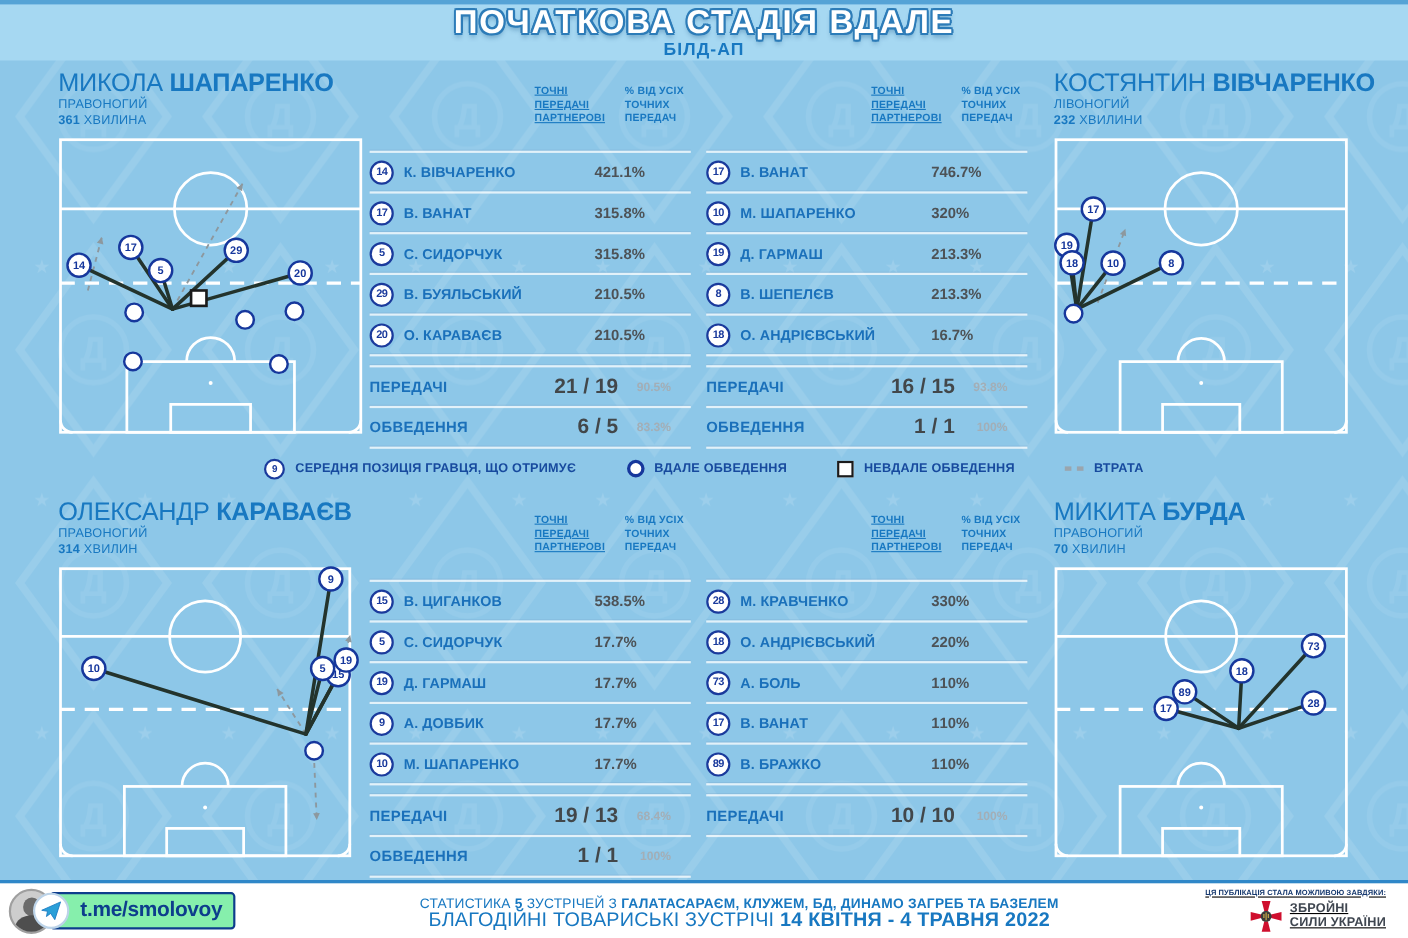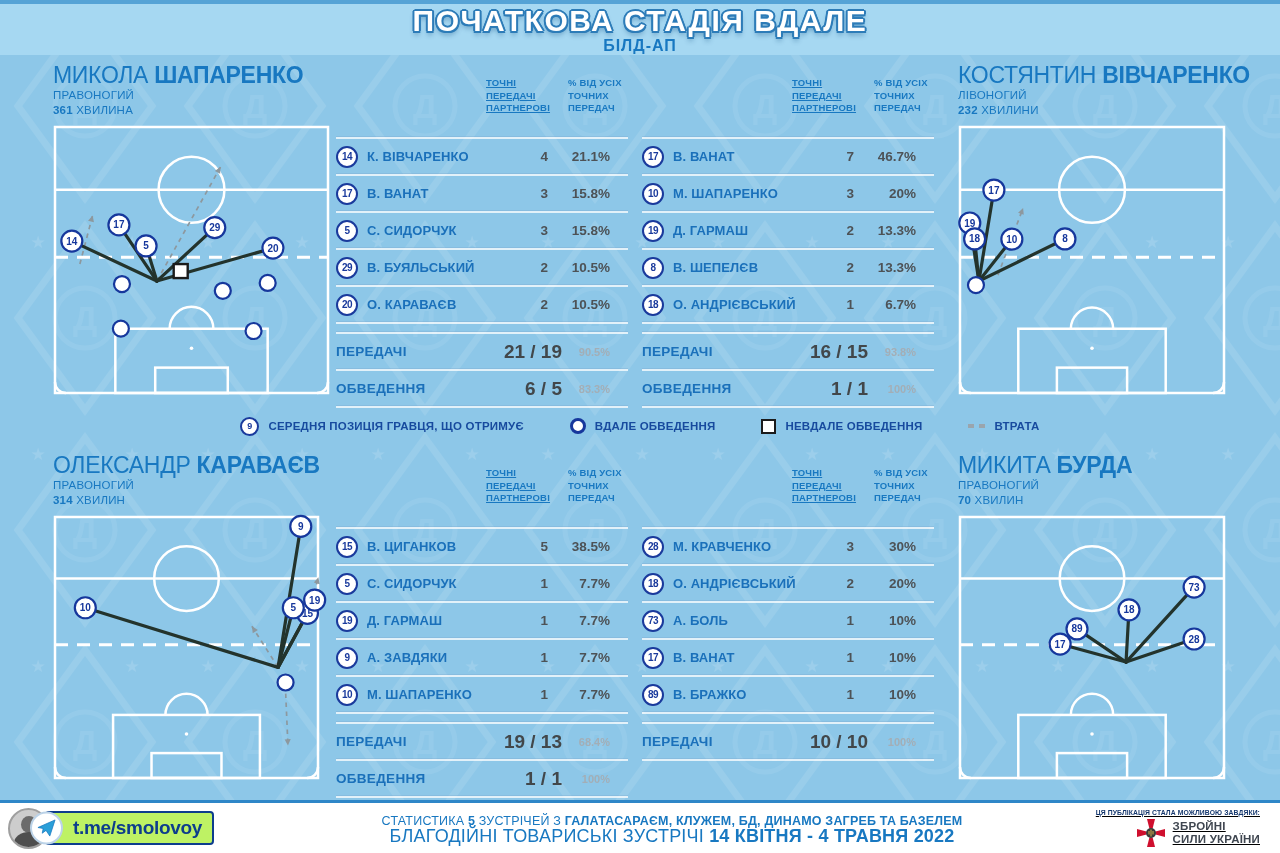--- a/index.html
+++ b/index.html
@@ -31,21 +31,21 @@
   .table-col { padding-top:22px; position:relative; width:292px; }
   .thead { position:relative; height:40px; margin-bottom:20px; font-size:9.5px; font-weight:600; color:#1878c1; line-height:12.5px; letter-spacing:.2px; }
   .thead .h1 { position:absolute; left:150px; top:0;text-decoration:underline; }
   .thead .h2 { position:absolute; left:232px; top:0; }
   .sep { height:2px; background:rgba(255,255,255,.75); box-shadow:0 -1px 0 rgba(125,170,205,.35); }
   .prow { height:35px; display:flex; align-items:center; padding-right:18px; }
   .nbadge { width:22px; height:22px; border-radius:50%; background:#fff; border:2px solid #1a3a9c; color:#1a3a9c;
     font-size:10px; font-weight:700; display:flex; align-items:center; justify-content:center; letter-spacing:-.5px; flex:0 0 22px; }
   .pname { flex:1; margin-left:9px; font-size:13px; font-weight:700; color:#1a70ba; letter-spacing:.1px; white-space:nowrap; }
   .rv { width:38px; text-align:right; font-size:13.5px; font-weight:600; color:#4d5256; }
-  .rp { width:62px; text-align:right; font-size:13.5px; font-weight:600; color:#4d5256; }
+  .rp { width:62px; font-size:13.5px; font-weight:600; color:#4d5256; }
   .summary { margin-top:8px; }
   .sumrow { height:35px; display:flex; align-items:center; padding-right:18px; }
   .sl { flex:0 0 110px; font-size:13.5px; font-weight:700; color:#1a70ba; letter-spacing:.3px; }
   .sv { flex:1; text-align:right; font-size:19px; font-weight:700; color:#42474a; }
   .sp { width:48px; text-align:right; font-size:11px; font-weight:700; color:#a3aeb6; }
 
   
   .legend { height:38px; display:flex; align-items:center; justify-content:center; gap:46px; }
   .litem { display:flex; align-items:center; gap:9px; font-size:11.5px; font-weight:700; color:#174a9e; letter-spacing:.2px; }
   .lbadge { width:19px; height:19px; border-radius:50%; background:#fff; border:2px solid #1a3a9c; color:#1a3a9c; font-size:9px; font-weight:700; display:flex; align-items:center; justify-content:center; }
@@ -53,21 +53,21 @@
   .lsq { width:15px; height:15px; background:#fff; border:2.5px solid #1b1b1b; }
   .ldots { display:flex; gap:5px; }
   .ldots i { width:6px; height:4px; background:#9aa5ad; display:block; }
 
   
   .footer { margin-top:auto; height:53px; border-top:3px solid #2f87c8; background:#ffffff; display:flex; align-items:center; }
   .f-left { flex:0 0 250px; display:flex; align-items:center; padding-left:8px; }
   .avatar { width:41px; height:41px; border-radius:50%; background:#cdcdcd; border:2px solid #9f9f9f; overflow:hidden; position:relative; flex:0 0 41px; }
   .avatar .head { position:absolute; left:11px; top:6px; width:16px; height:17px; border-radius:50%; background:#6b6b6b; }
   .avatar .body { position:absolute; left:4px; top:22px; width:30px; height:22px; border-radius:50%; background:#4e4e4e; }
-  .tg-chip { position:relative; margin-left:-4px; background:#bef264; border:2.5px solid #0d3d8c; border-radius:4px; padding:4px 10px 4px 26px; }
+  .tg-chip { position:relative; margin-left:-4px; background:#86efac; border:2.5px solid #0d3d8c; border-radius:4px; padding:4px 10px 4px 26px; }
   .tg-chip .txt { font-size:19px; font-weight:700; color:#0d3d8c; letter-spacing:-.3px; }
   .tg-circle { position:absolute; left:-17px; top:50%; transform:translateY(-50%); width:33px; height:33px; border-radius:50%; background:#fff; border:2px solid #bcd3e8; display:flex; align-items:center; justify-content:center; }
   .f-center { flex:1; text-align:center; color:#1878c1; }
   .f-center .l1 { font-size:12.5px; line-height:16px; letter-spacing:.2px; }
   .f-center .l2 { font-size:18px; line-height:15px; letter-spacing:.2px; }
   .f-right { flex:0 0 186px; padding:3px 20px 3px 0;text-decoration:underline; }
   .credit { font-size:6.8px; font-weight:700; color:#15386e; text-align:right; letter-spacing:.1px; margin-bottom:2px; }
   .forces { display:flex; align-items:center; justify-content:flex-end; gap:7px; }
   .forces .fl { font-size:11.5px; font-weight:700; color:#3f4650; line-height:13px; letter-spacing:.2px; }
 </style>
@@ -457,21 +457,21 @@
           <div class="sep"></div>
           <div class="prow">
             <span class="nbadge">19</span>
             <span class="pname">Д. ГАРМАШ</span>
             <span class="rv">1</span>
             <span class="rp">7.7%</span>
           </div>
           <div class="sep"></div>
           <div class="prow">
             <span class="nbadge">9</span>
-            <span class="pname">А. ЗАВДЯКИ</span>
+            <span class="pname">А. ДОВБИК</span>
             <span class="rv">1</span>
             <span class="rp">7.7%</span>
           </div>
           <div class="sep"></div>
           <div class="prow">
             <span class="nbadge">10</span>
             <span class="pname">М. ШАПАРЕНКО</span>
             <span class="rv">1</span>
             <span class="rp">7.7%</span>
           </div>

